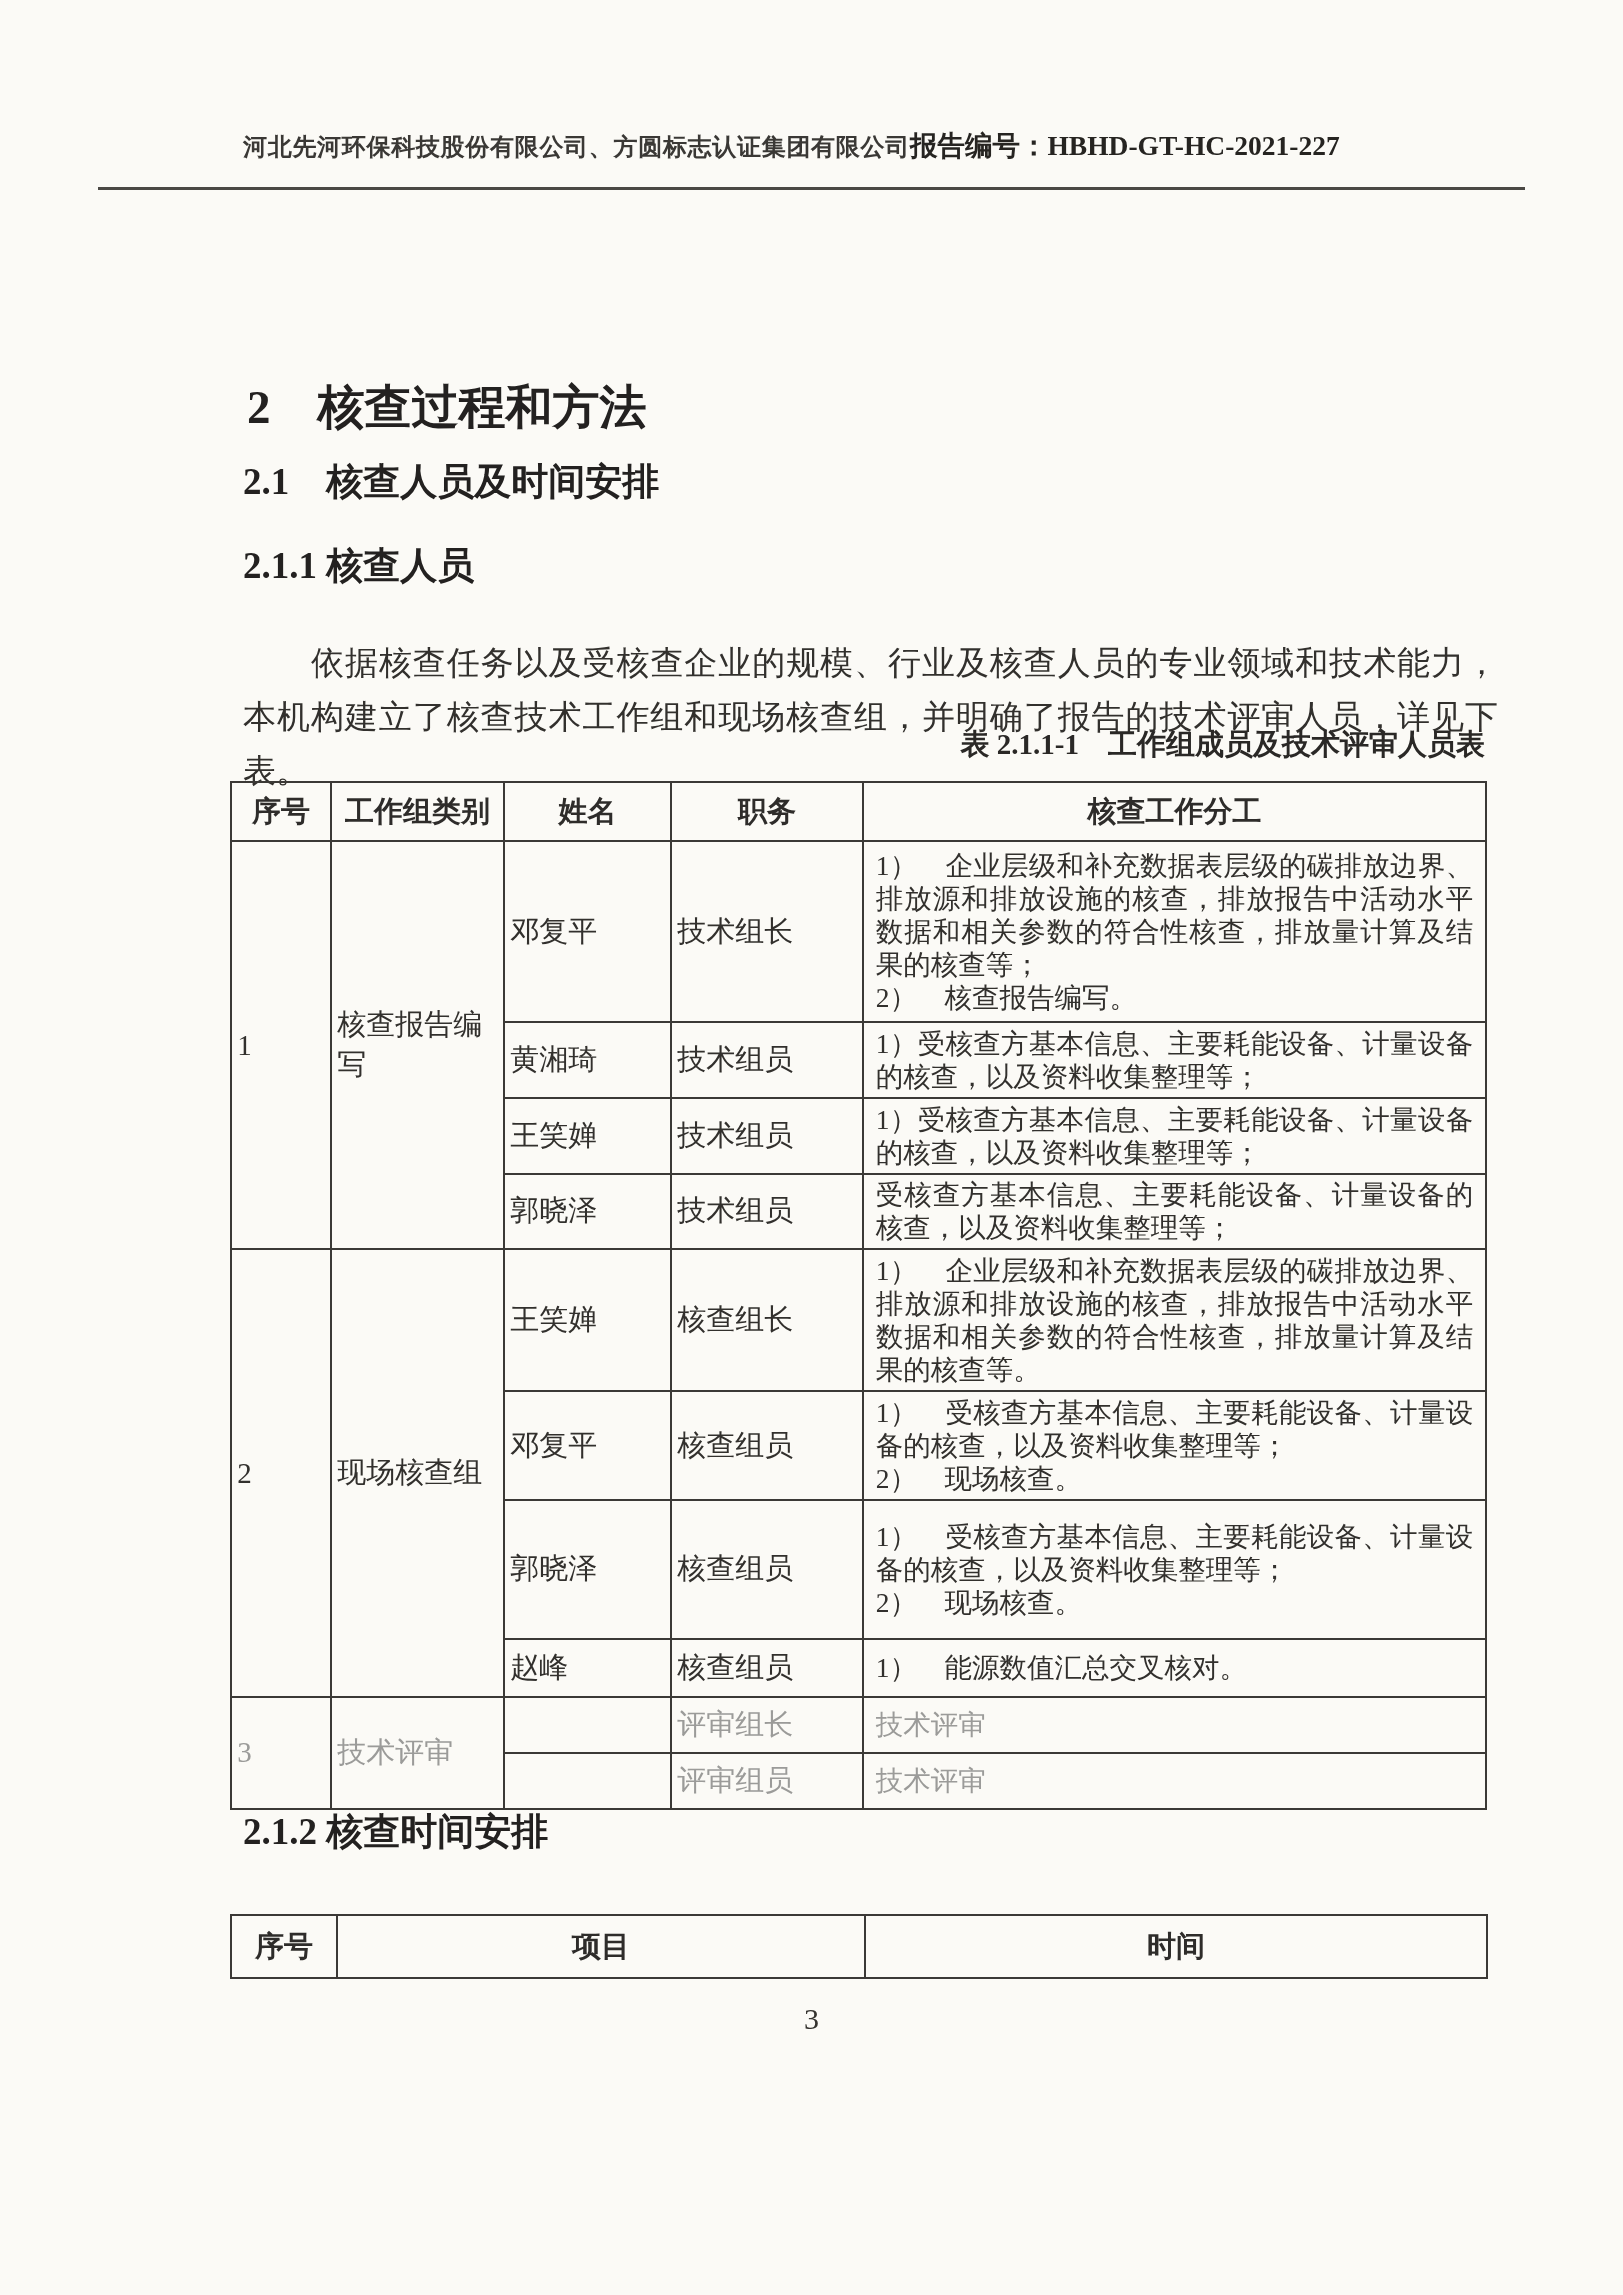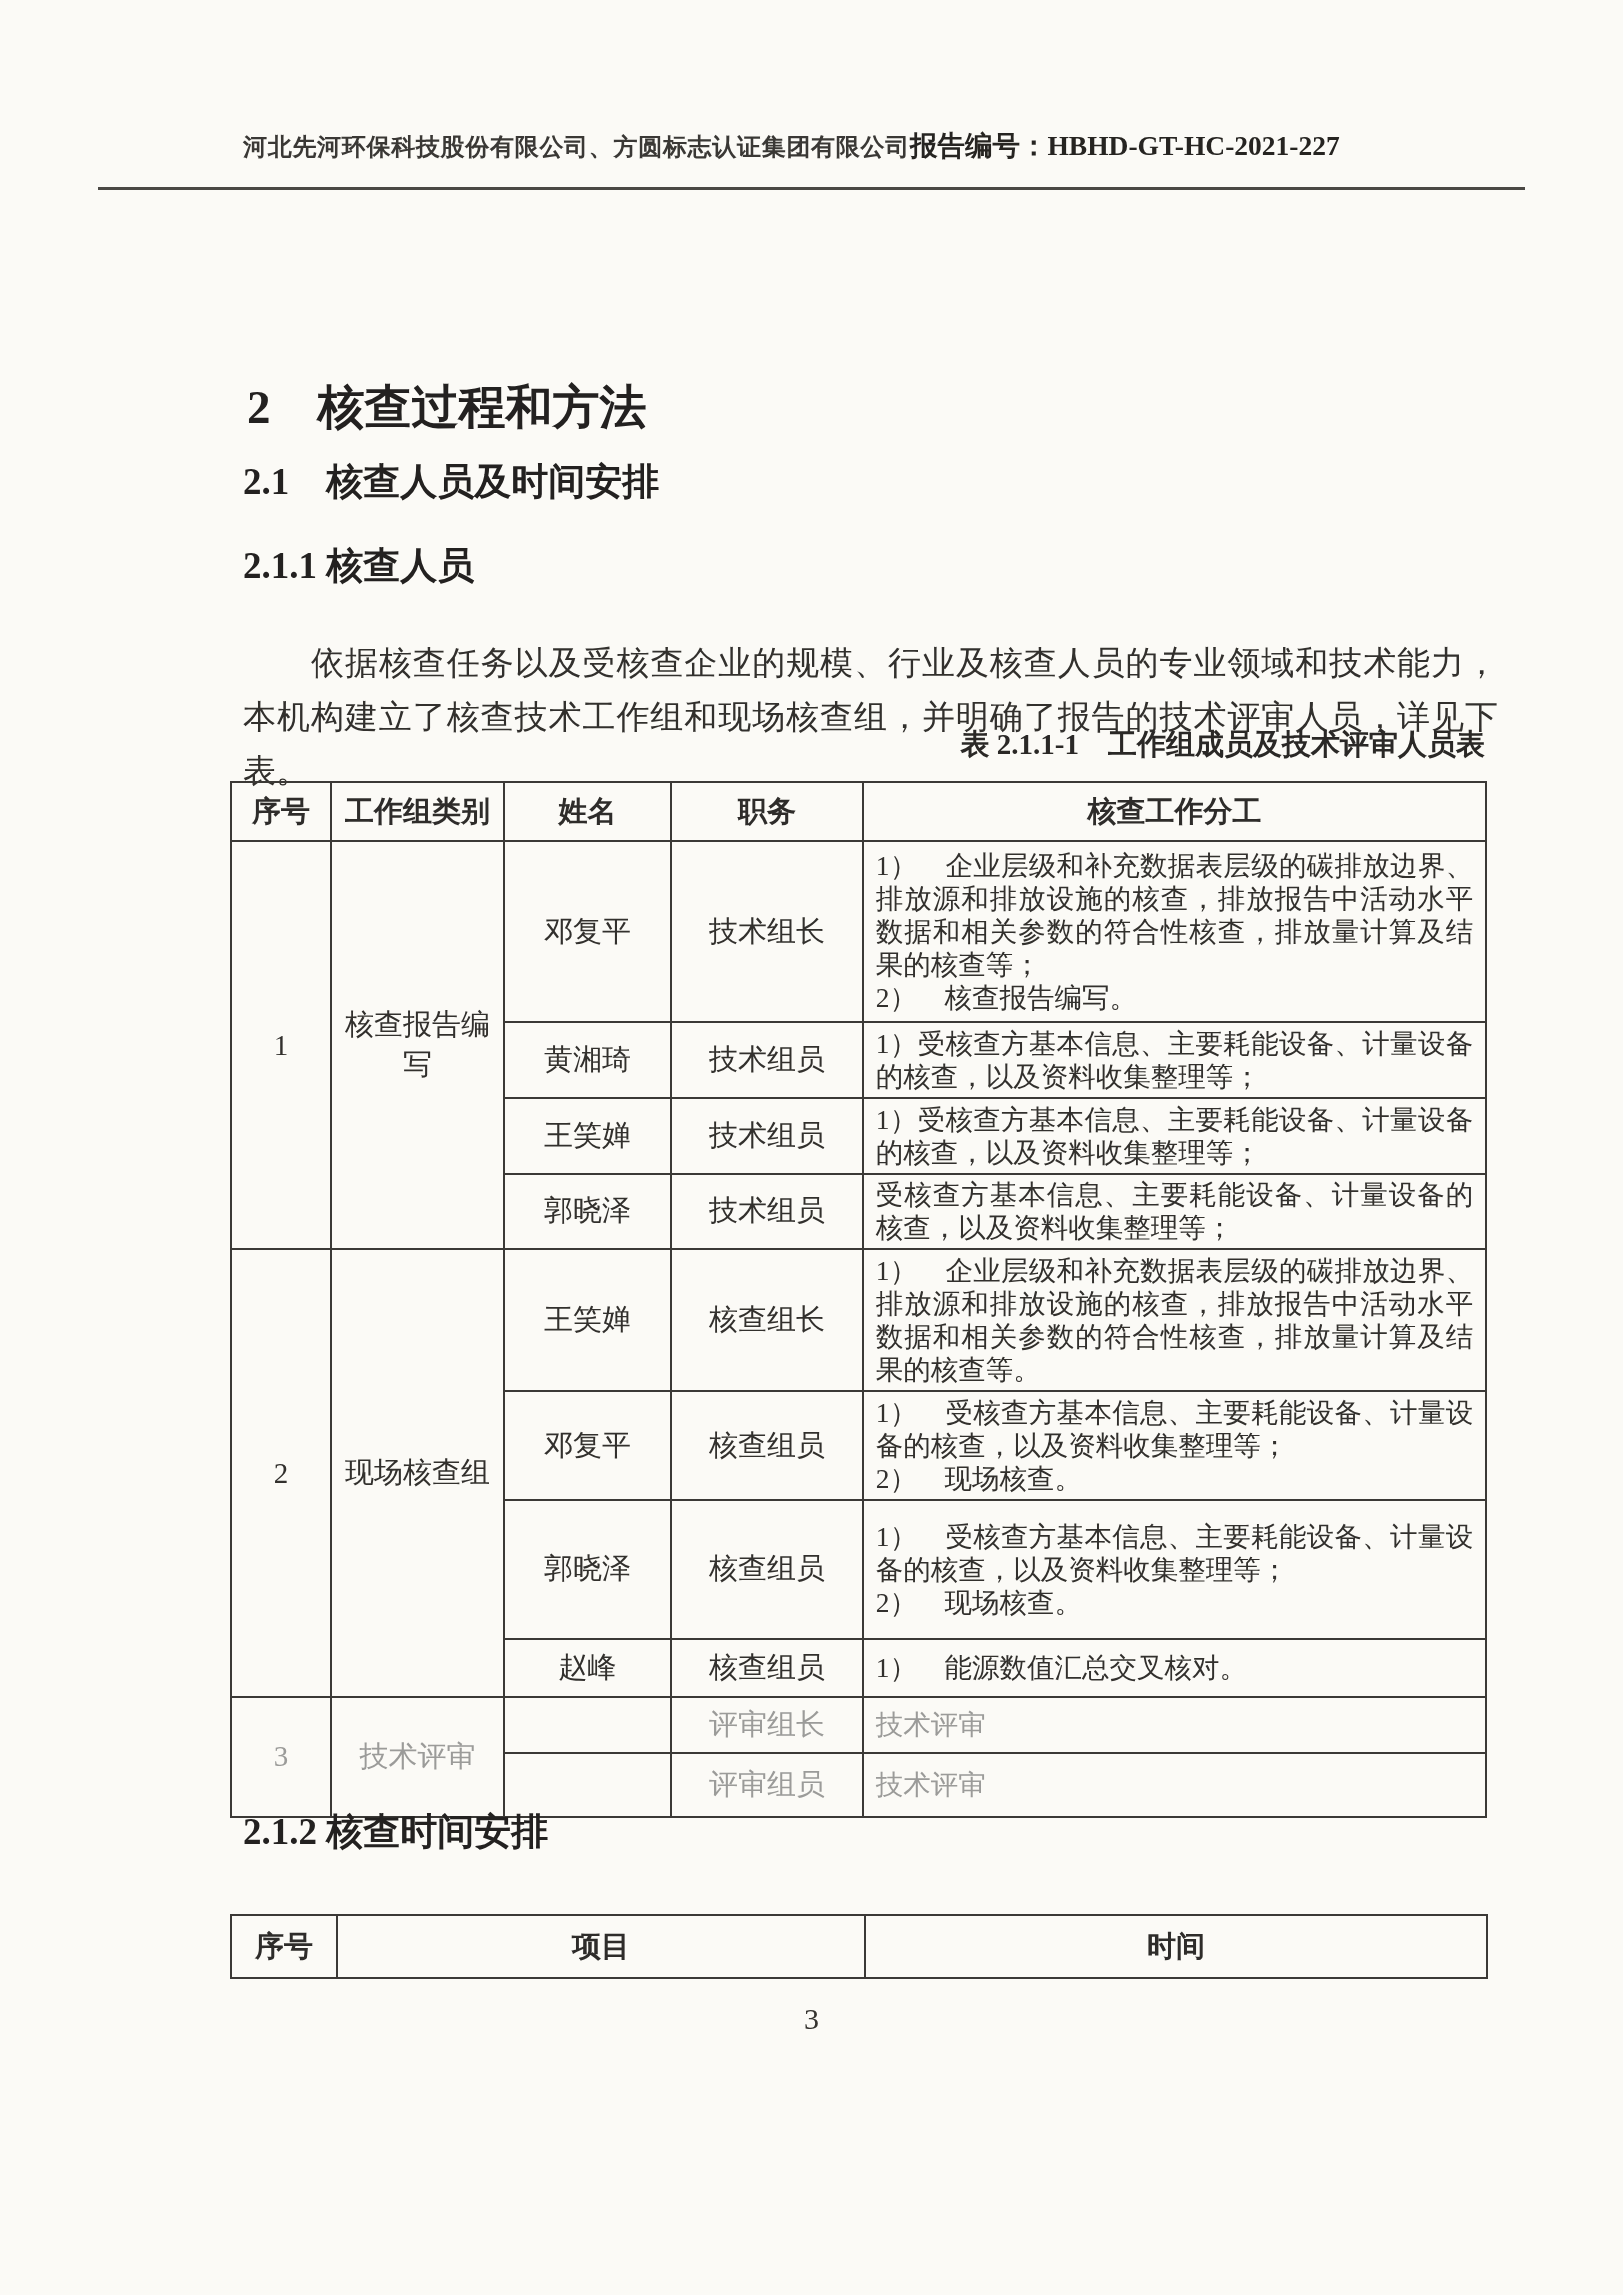--- a/index.html
+++ b/index.html
@@ -53,21 +53,21 @@
   #table-schedule{top:1914px;}
   .doc-table th,.doc-table td{
     border:2px solid #3b3936;
     vertical-align:middle;
     overflow:hidden;
   }
   .doc-table th{
     font-size:29px;font-weight:bold;text-align:center;color:#2e2c2a;
     padding:2.6px 5.2px;
   }
-  td.c-center{font-size:29px;text-align:center;padding:2.6px 5.2px;color:#32302d;}
+  td.c-center{font-size:29px;text-align:left;padding:2.6px 5.2px;color:#32302d;}
   td.c-duty{
     font-size:27.5px;line-height:33px;
     padding:3.9px 11.8px;
     text-align:justify;
     white-space:pre-line;
     color:#32302d;
   }
   tr.muted td{color:#9b9b99;}
   
   .page-number{
@@ -160,21 +160,21 @@
         <td class="c-center">核查组员</td>
         <td class="c-duty">1）　能源数值汇总交叉核对。</td>
       </tr>
       <tr style="height:56px" class="muted">
         <td class="c-center" rowspan="2">3</td>
         <td class="c-center" rowspan="2">技术评审</td>
         <td class="c-center"></td>
         <td class="c-center">评审组长</td>
         <td class="c-duty">技术评审</td>
       </tr>
-      <tr style="height:64px" class="muted">
+      <tr style="height:56px" class="muted">
         <td class="c-center"></td>
         <td class="c-center">评审组员</td>
         <td class="c-duty">技术评审</td>
       </tr>
     </tbody>
   </table>
 
   <h2 class="h-level2" id="heading-2-1-2">2.1.2 核查时间安排</h2>
 
 

